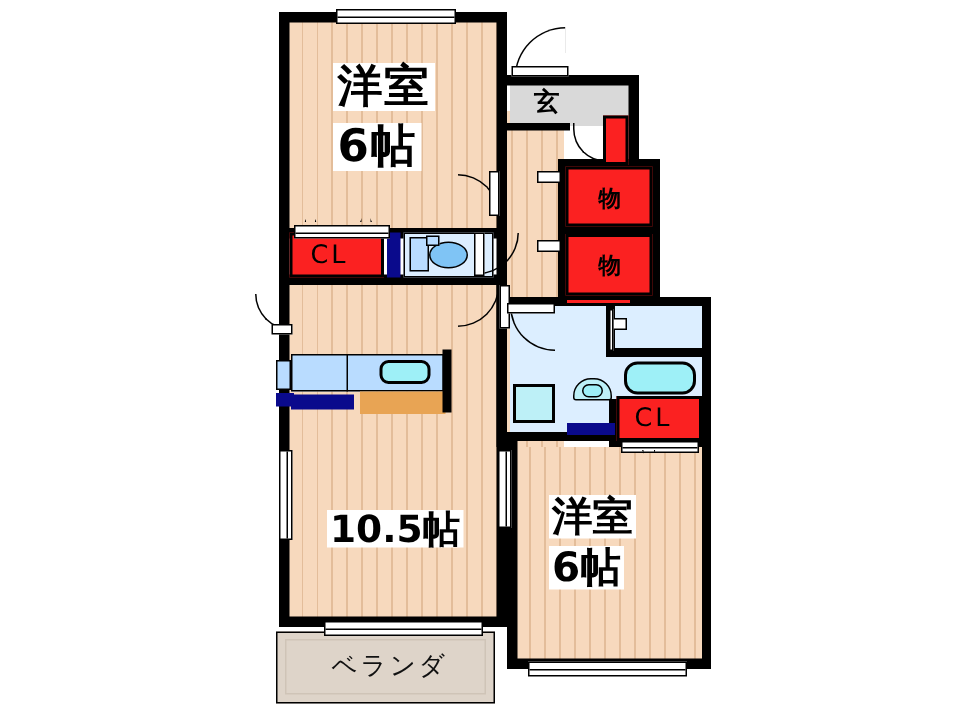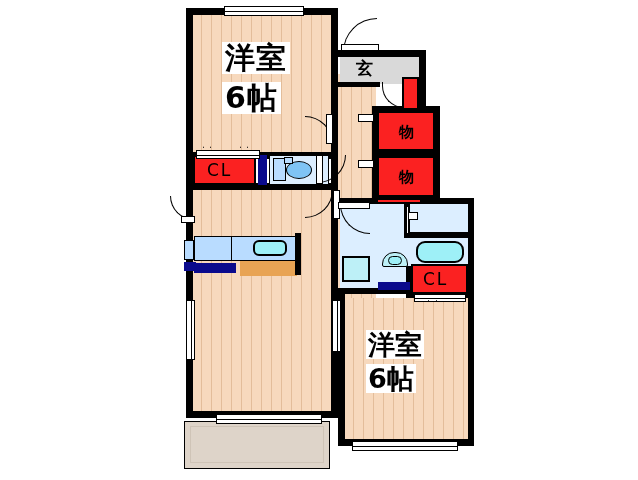--- a/index.html
+++ b/index.html
@@ -221,20 +221,22 @@
   <div class="b" style="left:240px;top:140px;width:8px;height:8px;
               border-left:1.2px solid #000;border-right:1.2px solid #000;
               clip-path:polygon(0 100%,50% 0,100% 100%);"></div>
   <div class="b" style="left:428px;top:300px;width:9px;height:9px;
               border-left:1.2px solid #000;border-right:1.2px solid #000;
               clip-path:polygon(0 0,50% 100%,100% 0);"></div>
 
   <span class="lbl lbl-room" style="left:222px;top:42px;">洋室</span>
   <span class="lbl lbl-room" style="left:222px;top:82px;">6帖</span>
 
+  <span class="lbl lbl-ldk2" style="left:218px;top:340px;">10.5帖</span>
 
   <span class="lbl lbl-room2" style="left:366px;top:330px;">洋室</span>
   <span class="lbl lbl-room2" style="left:366px;top:364px;">6帖</span>
 
   <span class="lbl lbl-gen" style="left:356px;top:60px;">玄</span>
 
+  <span class="lbl lbl-ver" style="left:221px;top:436px;">ベランダ</span>
 
 </div>
 
 </body></html>

